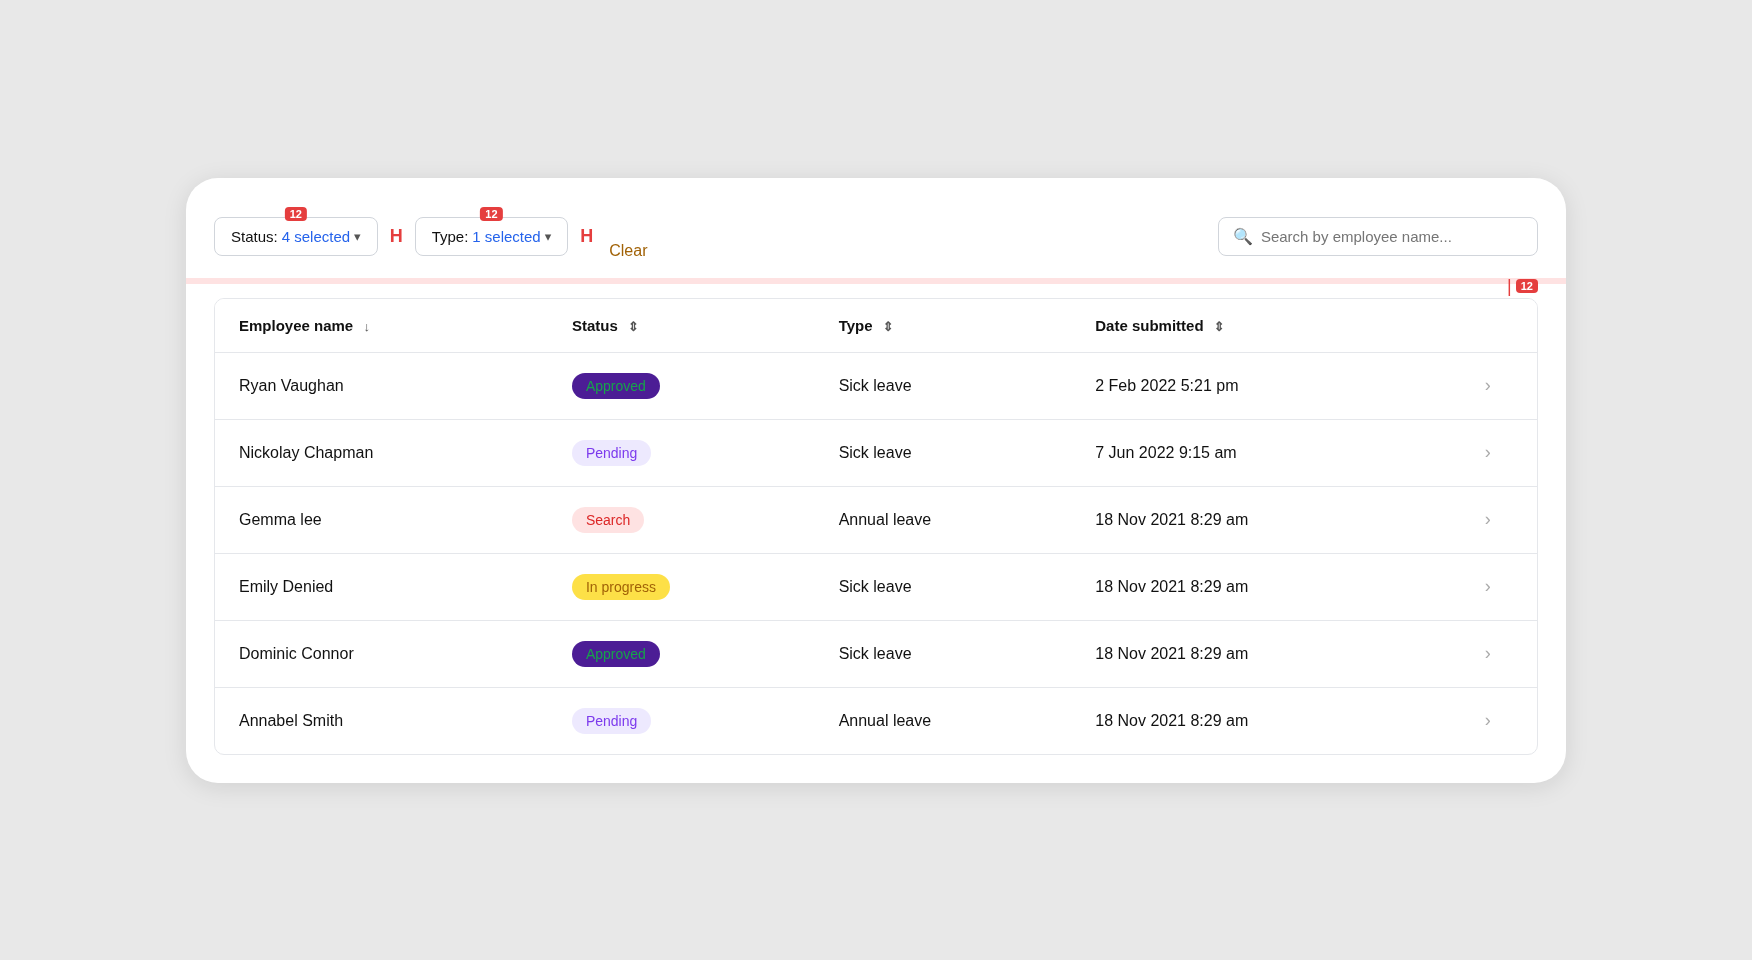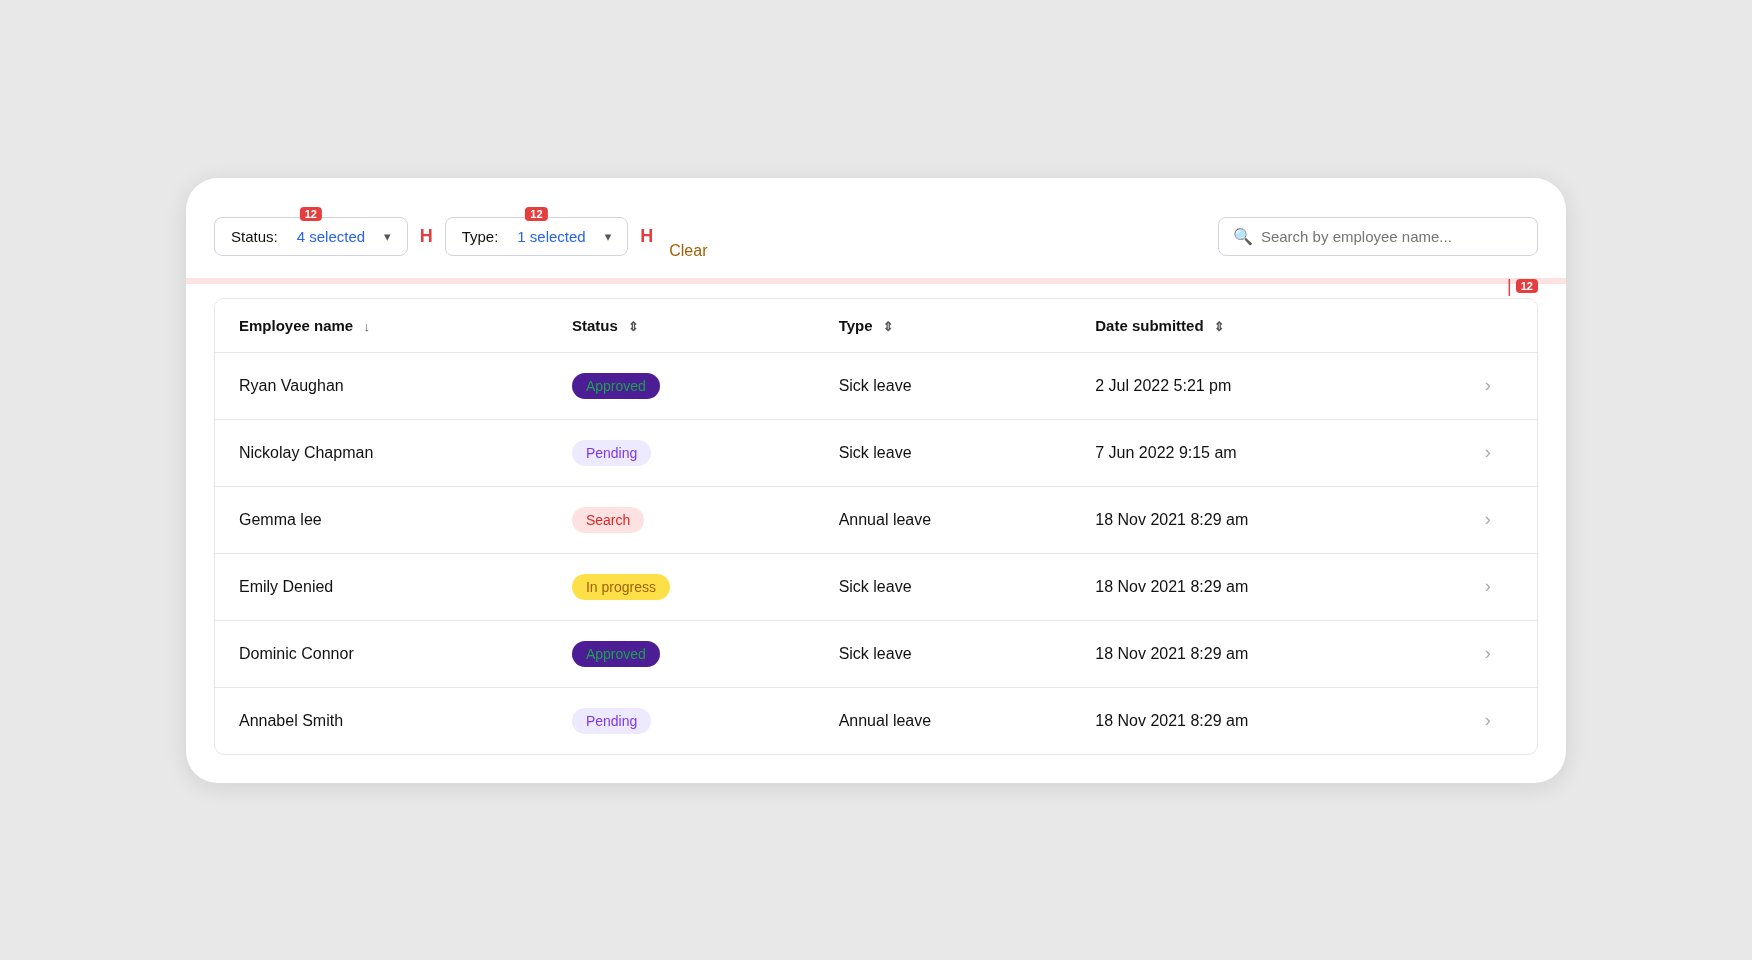--- a/index.html
+++ b/index.html
@@ -27,21 +27,21 @@
       display: flex;
       align-items: center;
       gap: 12px;
       margin-bottom: 0;
       position: relative;
     }
 
     .filter-btn {
       display: flex;
       align-items: center;
-      gap: 19px;
+      gap: 4px;
       border: 1.5px solid #d1d5db;
       border-radius: 8px;
       padding: 10px 16px;
       font-size: 15px;
       background: #fff;
       cursor: pointer;
       color: #111;
       position: relative;
     }
 
@@ -295,21 +295,21 @@
           <th></th>
         </tr>
       </thead>
       <tbody id="table-body">
       <tr>
     <td>Ryan Vaughan</td>
     <td>
       <span class="status-badge status-approved">Approved</span>
     </td>
     <td>Sick leave</td>
-    <td class="date-cell">2 Jul 2022  5:21 pm</td>
+    <td class="date-cell">2 Feb 2022  5:21 pm</td>
     <td style="text-align:center;">
       <span class="chevron-right">›</span>
     </td>
   </tr>
           <tr>
     <td>Nickolay Chapman</td>
     <td>
       <span class="status-badge status-pending">Pending</span>
     </td>
     <td>Sick leave</td>

